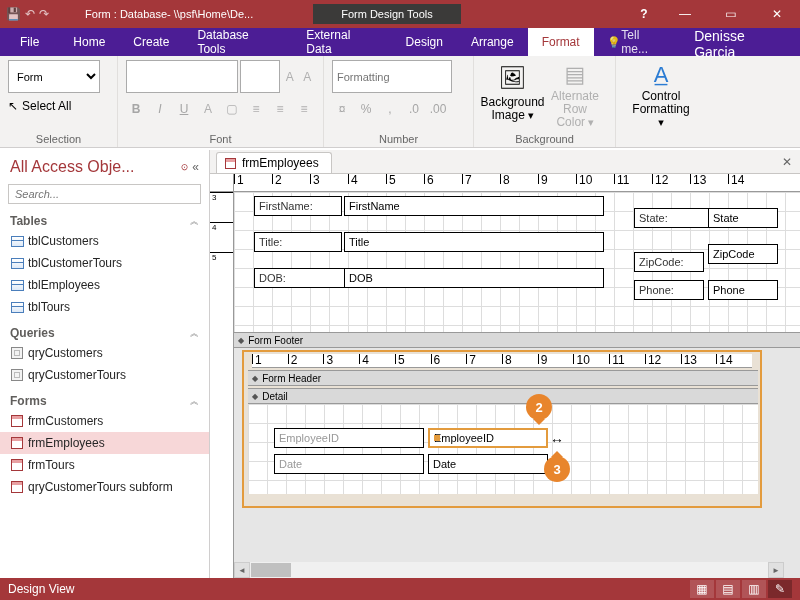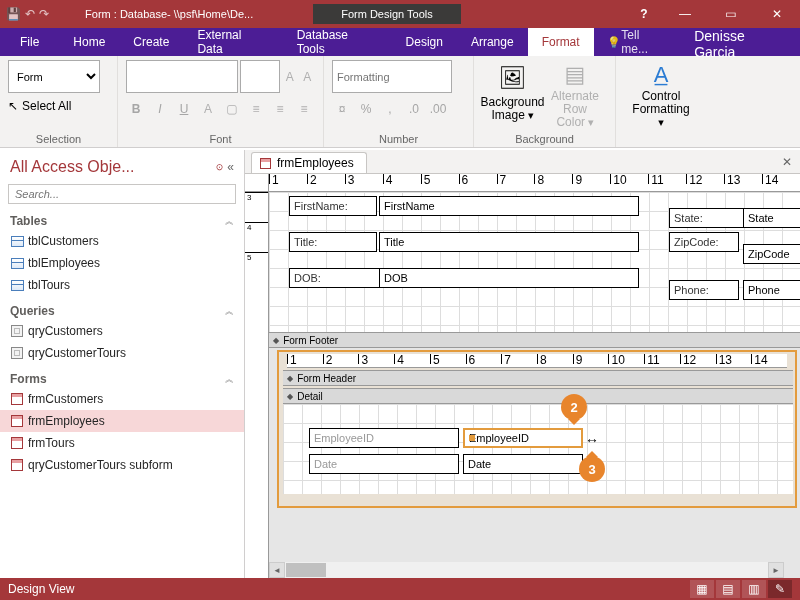--- a/index.html
+++ b/index.html
@@ -34,21 +34,21 @@
 .ribbon .fmt-btn { width:20px; height:20px; display:flex; align-items:center; justify-content:center; color:#a6a6a6; border:1px solid transparent; }
 .ribbon .big-btn { display:flex; flex-direction:column; align-items:center; justify-content:flex-start; padding:2px 6px 0; gap:2px; min-width:60px; height:66px; }
 .ribbon .big-btn .ico { width:32px; height:32px; display:flex; align-items:center; justify-content:center; font-size:22px; }
 .ribbon .big-btn .lbl { font-size:11px; text-align:center; line-height:1.1; }
 .ribbon .disabled { color:#b0b0b0; }
 
 
 .body { position:absolute; top:150px; left:0; right:0; bottom:22px; display:flex; }
 
 
-.nav { width:245px; border-right:1px solid #d0cece; background:#fff; display:flex; flex-direction:column; }
+.nav { width:210px; border-right:1px solid #d0cece; background:#fff; display:flex; flex-direction:column; }
 .nav-hdr { padding:8px 10px 4px; display:flex; align-items:center; }
 .nav-hdr .title { color:#a4373a; font-size:16px; font-weight:normal; flex:1; white-space:nowrap; overflow:hidden; text-overflow:ellipsis; }
 .nav-hdr .arrow { color:#666; }
 .nav-search { margin:4px 8px; }
 .nav-search input { width:100%; height:20px; border:1px solid #c8c6c4; padding:0 6px; font-style:italic; color:#888; font-size:11px; }
 .nav-group { padding:2px 0; }
 .nav-group-hdr { padding:4px 10px 2px; color:#605e5c; font-size:12px; display:flex; align-items:center; }
 .nav-group-hdr .chev { margin-left:auto; font-size:9px; color:#888; }
 .nav-item { padding:4px 10px 4px 28px; display:flex; align-items:center; gap:6px; color:#262626; font-size:11px; position:relative; }
 .nav-item .obj-ico { width:14px; height:14px; display:flex; align-items:center; justify-content:center; position:absolute; left:10px; }
@@ -125,22 +125,22 @@
     <div>—</div>
     <div>▭</div>
     <div>✕</div>
   </div>
 </div>
 
 <div class="ribbon-tabs">
   <div class="tab file">File</div>
   <div class="tab">Home</div>
   <div class="tab">Create</div>
+  <div class="tab">Database Tools</div>
   <div class="tab">External Data</div>
-  <div class="tab">Database Tools</div>
   <div class="tab">Design</div>
   <div class="tab">Arrange</div>
   <div class="tab active">Format</div>
   <div class="tab tell">💡 <span>Tell me...</span></div>
   <div class="user">Denisse Garcia</div>
 </div>
 
 <div class="ribbon">
   <div class="group" style="width:118px">
     <div class="sel-row">
@@ -229,20 +229,26 @@
       <div class="nav-item">
           <span class="obj-ico">
             <span class="ico-table"></span>
           </span>
           <span>tblCustomers</span>
         </div>
       <div class="nav-item">
           <span class="obj-ico">
             <span class="ico-table"></span>
           </span>
+          <span>tblCustomerTours</span>
+        </div>
+      <div class="nav-item">
+          <span class="obj-ico">
+            <span class="ico-table"></span>
+          </span>
           <span>tblEmployees</span>
         </div>
       <div class="nav-item">
           <span class="obj-ico">
             <span class="ico-table"></span>
           </span>
           <span>tblTours</span>
         </div>
     </div>
     <div class="nav-group">
@@ -361,21 +367,21 @@
 
         <div class="ctrl-label" style="top:4px;left:20px;width:88px">FirstName:</div>
         <div class="ctrl-textbox" style="top:4px;left:110px;width:260px">FirstName</div>
         <div class="ctrl-label" style="top:40px;left:20px;width:88px">Title:</div>
         <div class="ctrl-textbox" style="top:40px;left:110px;width:260px">Title</div>
         <div class="ctrl-label" style="top:76px;left:20px;width:96px">DOB:</div>
         <div class="ctrl-textbox" style="top:76px;left:110px;width:260px">DOB</div>
 
         <div class="ctrl-label" style="top:16px;left:400px;width:76px">State:</div>
         <div class="ctrl-textbox" style="top:16px;left:474px;width:70px">State</div>
-        <div class="ctrl-label" style="top:40px;left:400px;width:70px">ZipCode:</div>
+        <div class="ctrl-label" style="top:60px;left:400px;width:70px">ZipCode:</div>
         <div class="ctrl-textbox" style="top:52px;left:474px;width:70px">ZipCode</div>
         <div class="ctrl-label" style="top:88px;left:400px;width:70px">Phone:</div>
         <div class="ctrl-textbox" style="top:88px;left:474px;width:70px">Phone</div>
 
         <div class="section-bar" style="top:140px">Form Footer</div>
 
         <div class="layout-sel" style="top:158px;left:8px;width:520px;height:158px"></div>
 
         <div class="h-ruler" style="position:absolute;top:162px;left:18px;width:500px;height:14px">
             <span class="tick-major">

